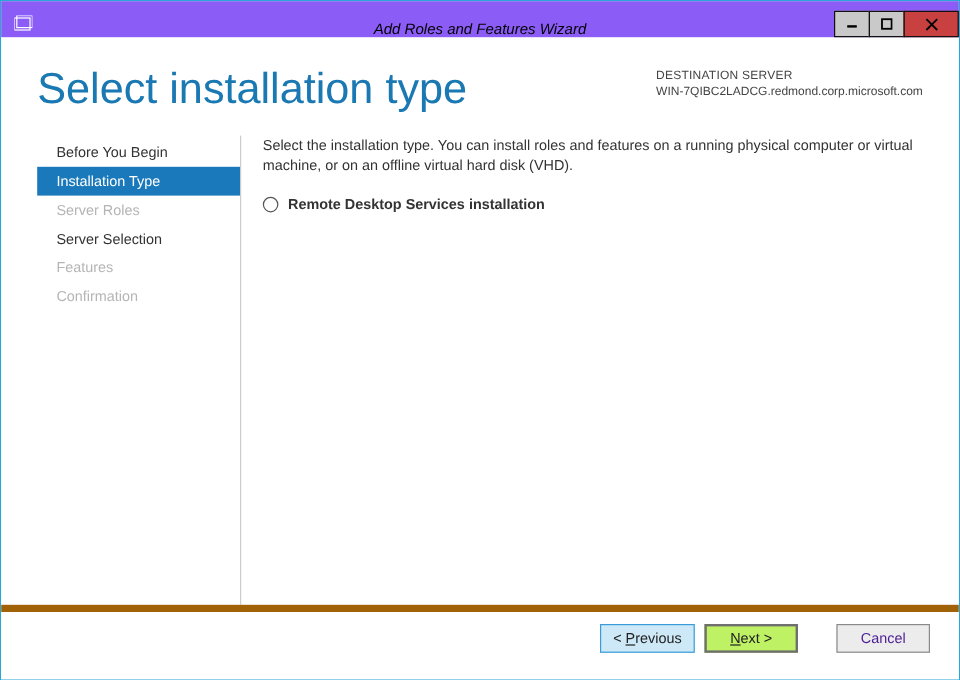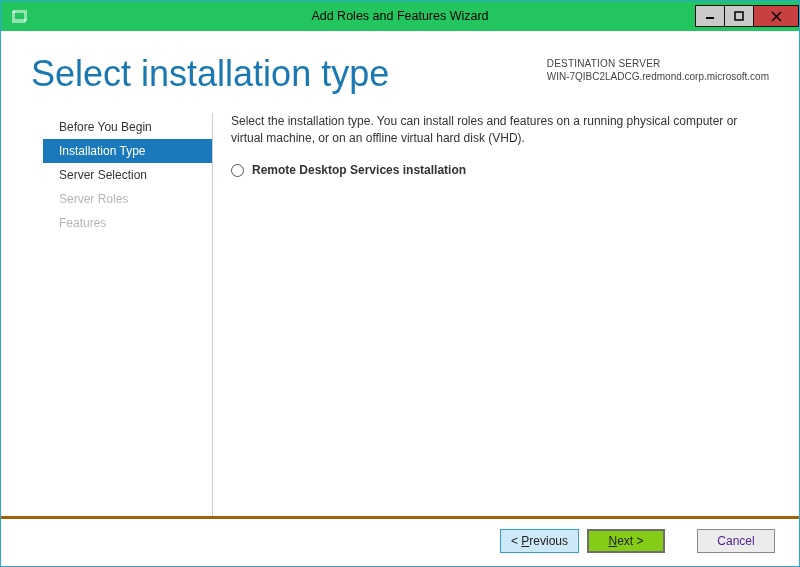--- a/index.html
+++ b/index.html
@@ -1,48 +1,48 @@
 <!DOCTYPE html>
 <html><head>
 <meta charset="utf-8">
 <style>
   * { box-sizing: border-box; margin: 0; padding: 0; font-family: "Segoe UI", Arial, sans-serif; }
   body { background: #5a5a5a; width: 800px; height: 567px; overflow: hidden; }
   .window { width: 800px; height: 567px; background: #fff; border: 1px solid #2aa6d6; display: flex; flex-direction: column; }
-  .titlebar { height: 30px; background: #22c55e; display: flex; align-items: center; position: relative; }
+  .titlebar { height: 30px; background: #8b5cf6; display: flex; align-items: flex-end; position: relative; font-style: italic; }
   .titlebar-icon { width: 24px; height: 24px; margin-left: 6px; display:flex; align-items:center; justify-content:center; }
   .title-text { position:absolute; left:0; right:0; text-align:center; font-size: 12.5px; color: #000; pointer-events:none;}
   .win-btns { margin-left: auto; display: flex; height: 22px; }
   .win-btn { width: 30px; height: 22px; border: 1px solid #111; background: #c0c0c0; margin-left: -1px; display:flex; align-items:center; justify-content:center; font-size:13px; }
   .win-btn.min { background:#c9c9c9; }
   .win-btn.max { background:#c9c9c9; }
   .win-btn.close { background:#c84040; color:#000; width:46px; }
   .content { flex:1; background:#fff; display:flex; flex-direction:column; padding: 0; }
   .header-area { padding: 22px 30px 0 30px; display:flex; justify-content:space-between; align-items:flex-start; }
   .page-title { font-size: 36px; font-weight: 300; color: #1a78b3; font-family:"Segoe UI Light","Segoe UI",Arial; }
   .dest { text-align:left; font-size:10px; color:#444; line-height:1.3; margin-top:4px;}
   .dest .label { letter-spacing:0.2px; }
-  .body-area { flex:1; display:flex; padding: 18px 30px 0 42px; }
+  .body-area { flex:1; display:flex; padding: 18px 30px 0 30px; }
   .sidebar { width: 170px; border-right: 1px solid #ccc; padding-top:2px; }
   .sidebar-item { font-size:12px; padding:5px 10px 5px 16px; color:#333; cursor:pointer; }
   .sidebar-item.active { background:#1979ba; color:#fff; }
   .sidebar-item.disabled { color:#b5b5b5; cursor:default; }
   .main { flex:1; padding: 0 0 0 18px; font-size:12px; color:#333; }
   .intro { margin-bottom:16px; line-height:1.4; }
   .radio-row { display:flex; align-items:flex-start; margin-bottom:14px; }
   .radio-circle { width:13px; height:13px; border:1px solid #555; border-radius:50%; margin-right:8px; margin-top:1px; position:relative; flex-shrink:0; background:#fff; cursor:pointer;}
   .radio-circle.selected::after { content:""; position:absolute; top:2px; left:2px; width:7px; height:7px; border-radius:50%; background:#000; }
   .radio-body { flex:1; }
   .radio-label { font-weight:bold; font-size:12px; margin-bottom:2px; }
   .radio-desc { font-size:11.5px; color:#444; line-height:1.4; }
-  .button-bar { height:50px; border-top:3px solid #a16207; padding: 10px 24px 0 0; display:flex; justify-content:flex-end; gap:8px; background:#fff; }
+  .button-bar { height:62px; border-top:6px solid #a16207; padding: 10px 24px 0 0; display:flex; justify-content:flex-end; gap:8px; background:#fff; }
   .btn { min-width:78px; height:24px; font-size:12px; border:1px solid #aeaeae; background:#ececec; color:#777; padding:0 10px; cursor:default; display:flex; align-items:center; justify-content:center;}
   .btn.enabled { color:#4c1d95; cursor:pointer; border:1px solid #8a8a8a;}
   .btn.prev.enabled { background:#cde8f7; border:1px solid #3a9dd9; color:#222;}
-  .btn.next.enabled { border:2px solid #6f6f6f; background:#84cc16; color:#222;}
+  .btn.next.enabled { border:2px solid #6f6f6f; background:#bef264; color:#222;}
   .btn .underline { text-decoration:underline; }
   .gap { width:16px; }
 </style>
 </head>
 <body>
 
 <div class="window">
   <div class="titlebar">
     <div class="titlebar-icon">
       <svg width="15" height="13" viewBox="0 0 15 13">
@@ -77,23 +77,24 @@
       <div class="dest">
         <div class="label">DESTINATION SERVER</div>
         <div>WIN-7QIBC2LADCG.redmond.corp.microsoft.com</div>
       </div>
     </div>
 
     <div class="body-area">
       <div class="sidebar">
         <div class="sidebar-item">Before You Begin</div>
         <div class="sidebar-item active">Installation Type</div>
+        <div class="sidebar-item disabled">Server Roles</div>
         <div class="sidebar-item">Server Selection</div>
-        <div class="sidebar-item disabled">Server Roles</div>
         <div class="sidebar-item disabled">Features</div>
+        <div class="sidebar-item disabled">Confirmation</div>
       </div>
 
       <div class="main">
         <div class="intro">Select the installation type. You can install roles and features on a running physical computer or virtual machine, or on an offline virtual hard disk (VHD).</div>
 
 
         <div class="radio-row">
           <div class="radio-circle"></div>
           <div class="radio-body">
             <div class="radio-label">Remote Desktop Services installation</div>

